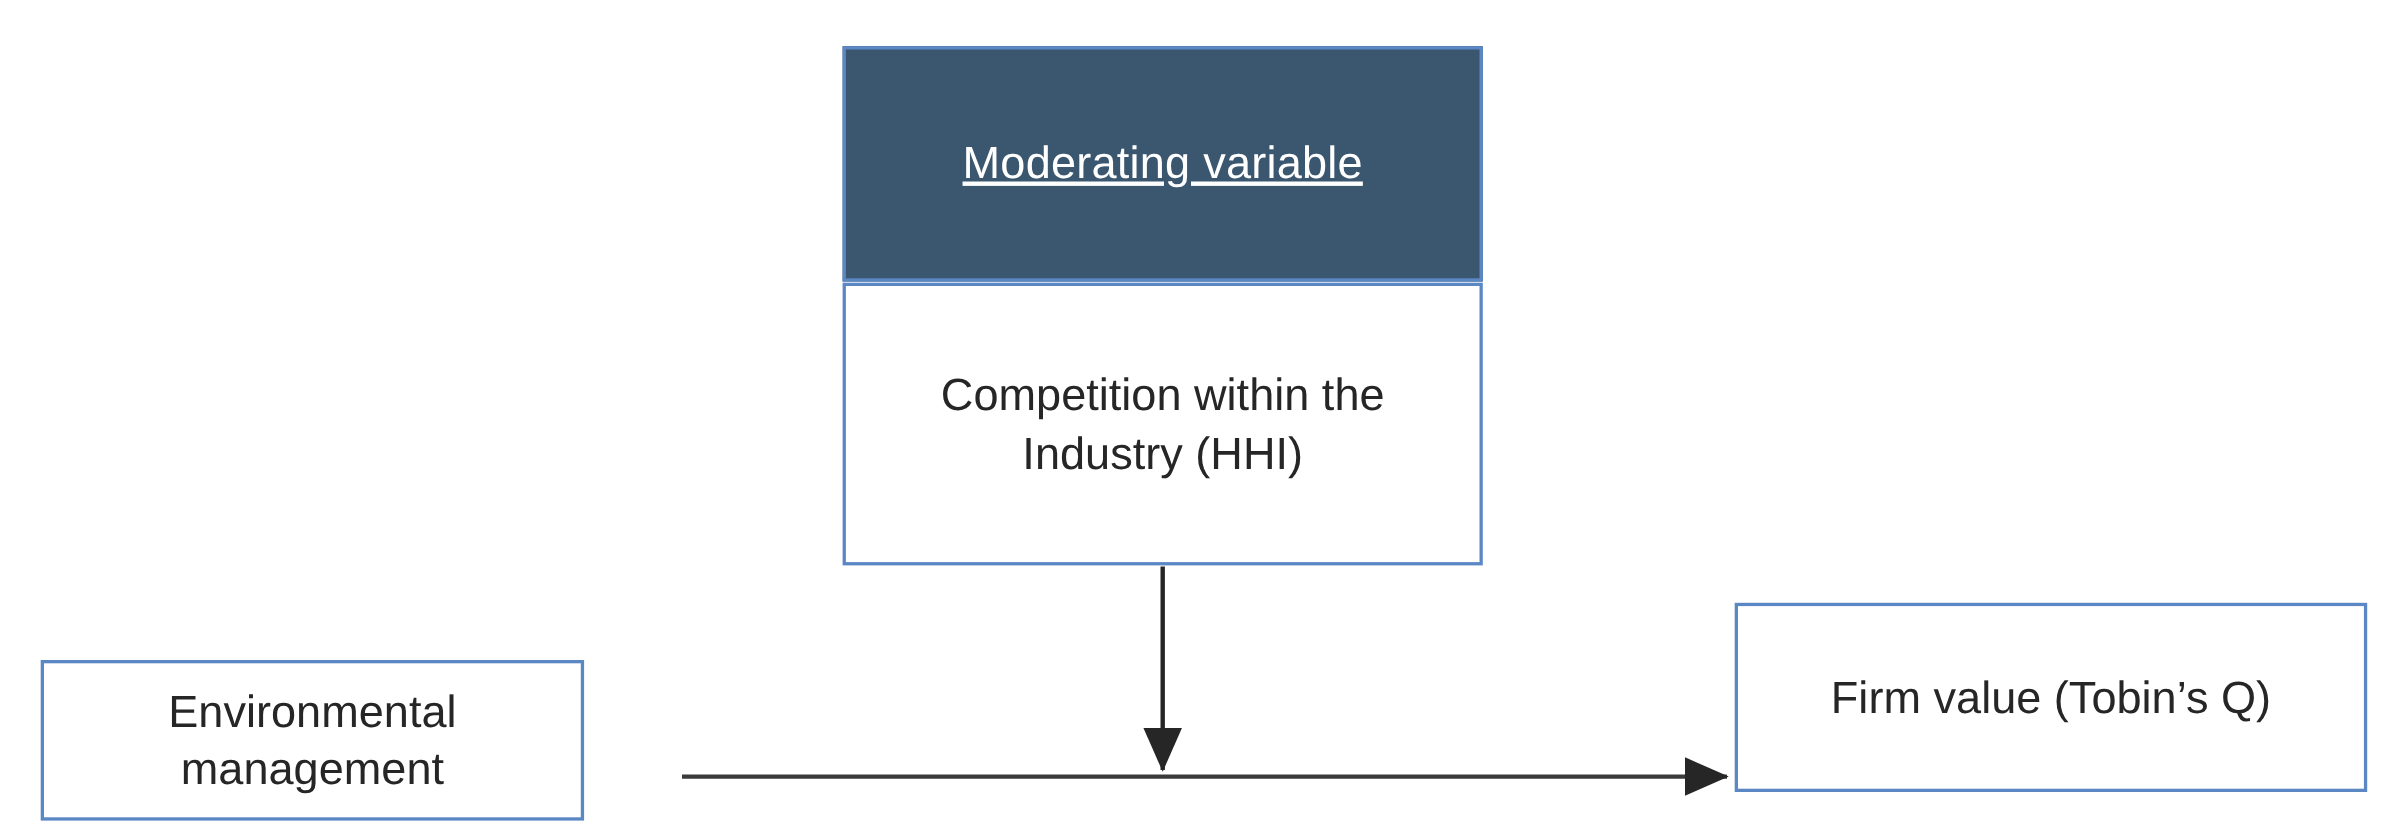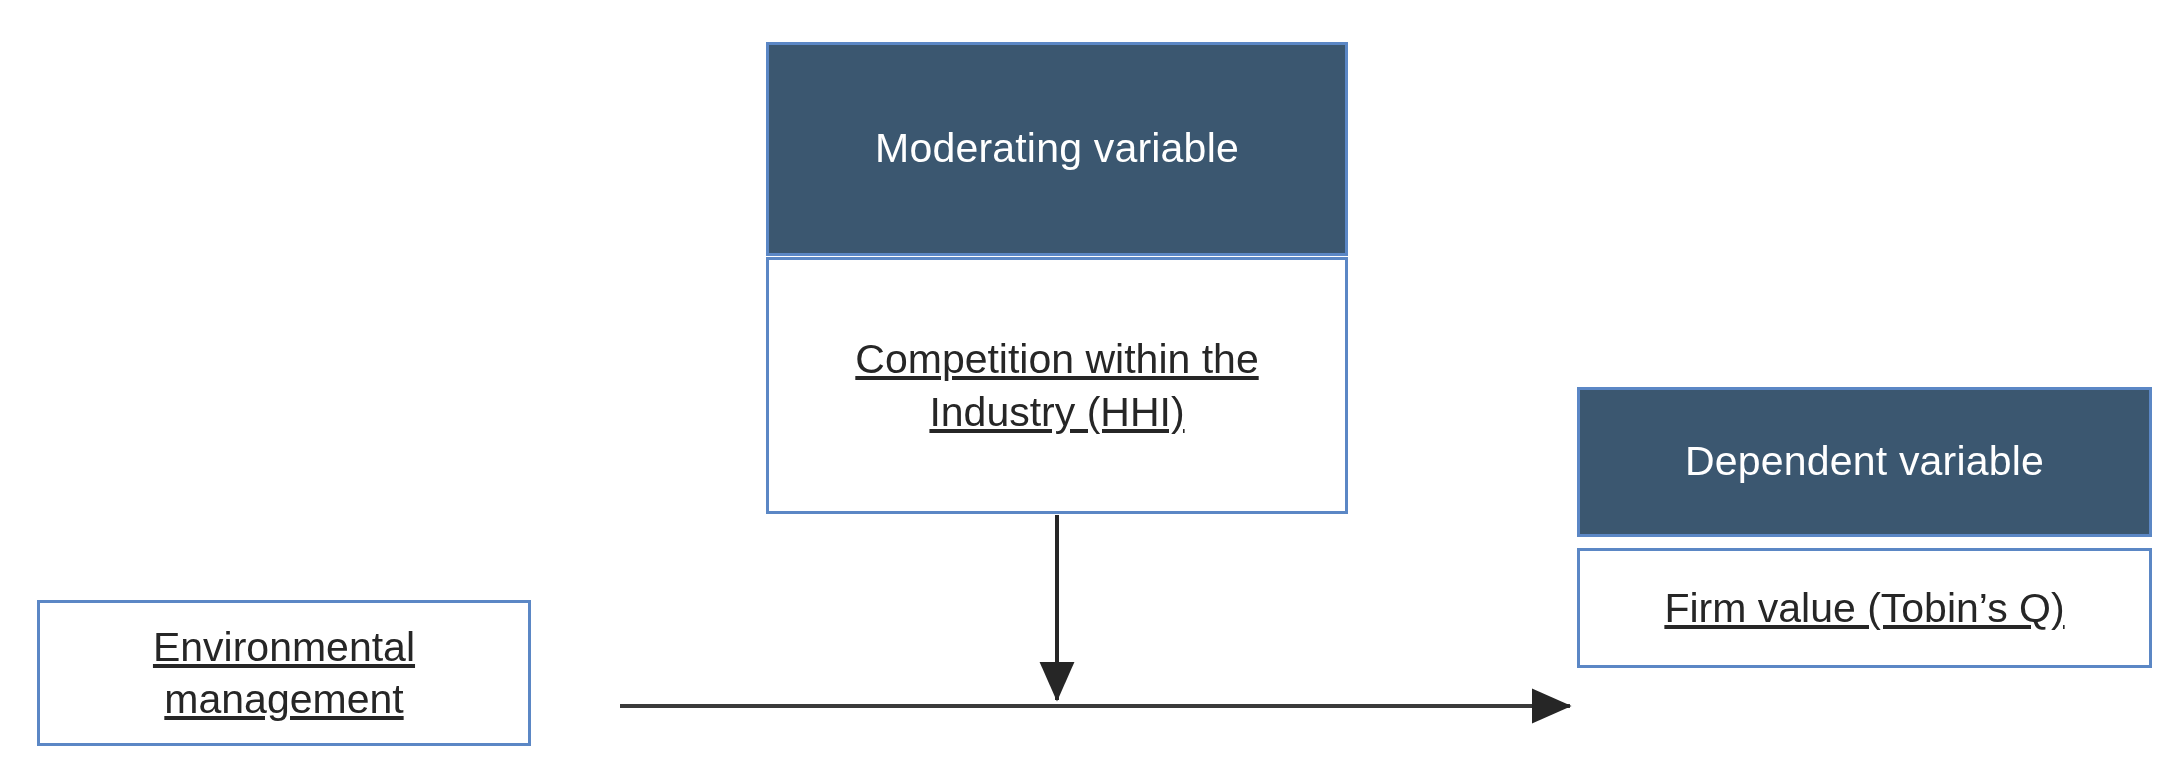--- a/index.html
+++ b/index.html
@@ -25,36 +25,36 @@
     border: 3px solid #5b87c5;
     color: #ffffff;
     display: flex;
     align-items: center;
     justify-content: center;
     text-align: center;
     font-size: 41px;
     font-weight: 400;
     line-height: 1.2;
     letter-spacing: 0.2px;
+    text-decoration: underline;
   }
   .box-body {
     position: absolute;
     box-sizing: border-box;
     background: #ffffff;
     border: 3px solid #5b87c5;
     color: #262626;
     display: flex;
     align-items: center;
     justify-content: center;
     text-align: center;
     font-size: 41px;
     font-weight: 400;
     line-height: 1.28;
     padding: 0 14px;
-    text-decoration: underline;
   }
 
   
   #iv-header {
     left: 37px;  top: 391px;  width: 582px;  height: 208px;
   }
   #iv-body {
     left: 37px;  top: 600px;  width: 494px;  height: 146px;
   }
 
@@ -64,21 +64,21 @@
   }
   #mv-body {
     left: 766px; top: 257px;  width: 582px;  height: 257px;
   }
 
   
   #dv-header {
     left: 1577px; top: 387px; width: 575px;  height: 150px;
   }
   #dv-body {
-    left: 1577px; top: 548px; width: 575px;  height: 120px;
+    left: 1577px; top: 548px; width: 575px;  height: 172px;
   }
 
   
   .connector-svg {
     position: absolute;
     left: 0;
     top: 0;
     width: 2177px;
     height: 764px;
     pointer-events: none;
@@ -102,16 +102,15 @@
     <line x1="620" y1="706" x2="1570" y2="706" stroke="#3a3a3a" stroke-width="4" marker-end="url(#arrow-right)"></line>
 
     <line x1="1057" y1="515" x2="1057" y2="700" stroke="#262626" stroke-width="4" marker-end="url(#arrow-down)"></line>
   </svg>
 
   <div class="box-header" id="mv-header">Moderating variable</div>
   <div class="box-body" id="mv-body">Competition within the Industry (HHI)</div>
 
   <div class="box-body" id="iv-body">Environmental management</div>
 
-  <div class="box-header" id="dv-header">Dependent variable</div>
   <div class="box-body" id="dv-body">Firm value (Tobin’s Q)</div>
 
 </div>
 
 </body></html>

